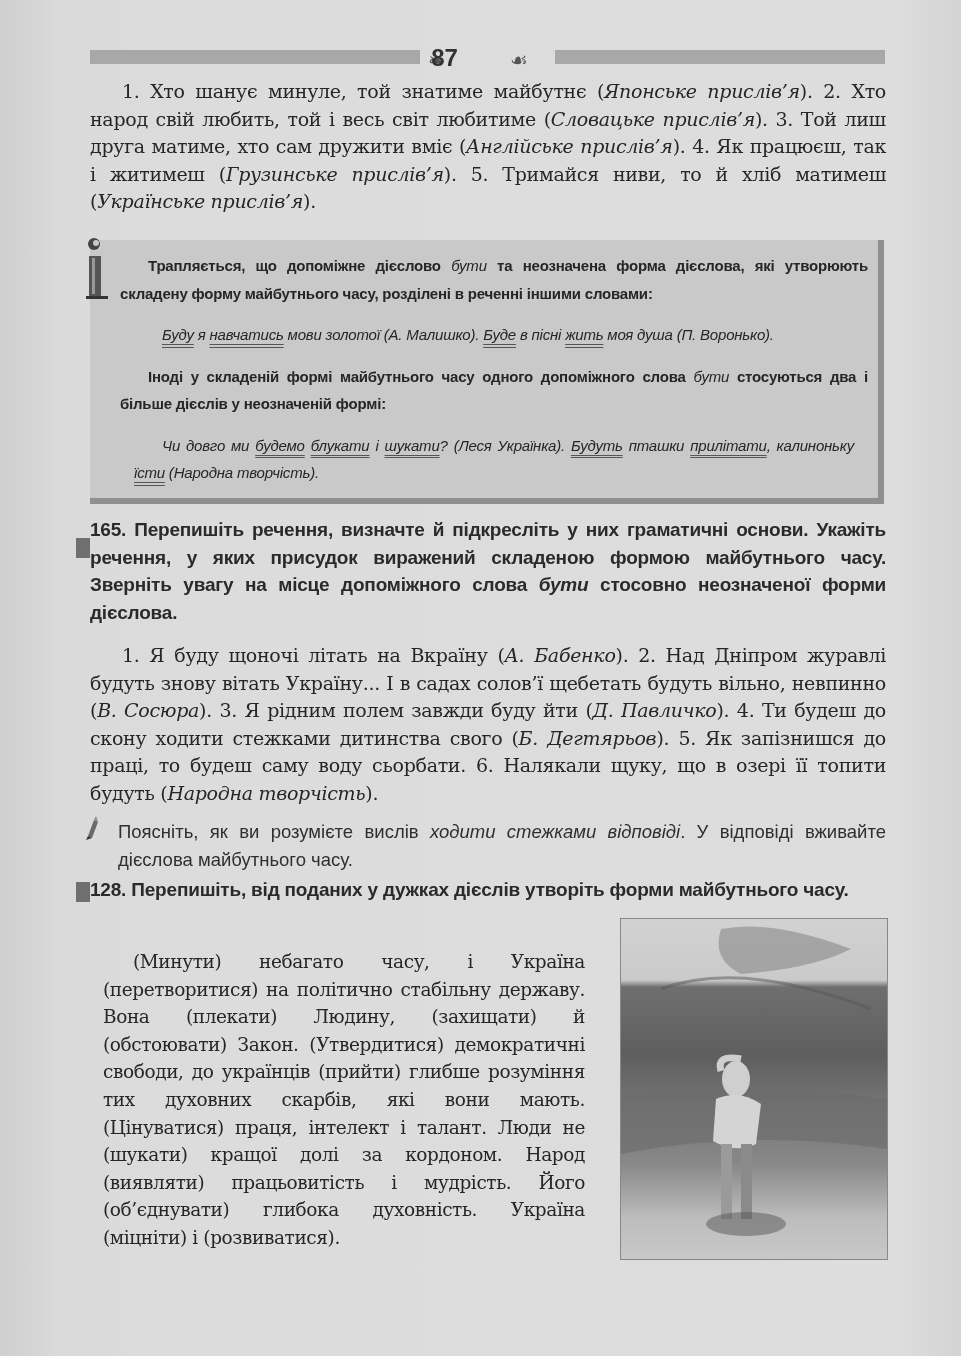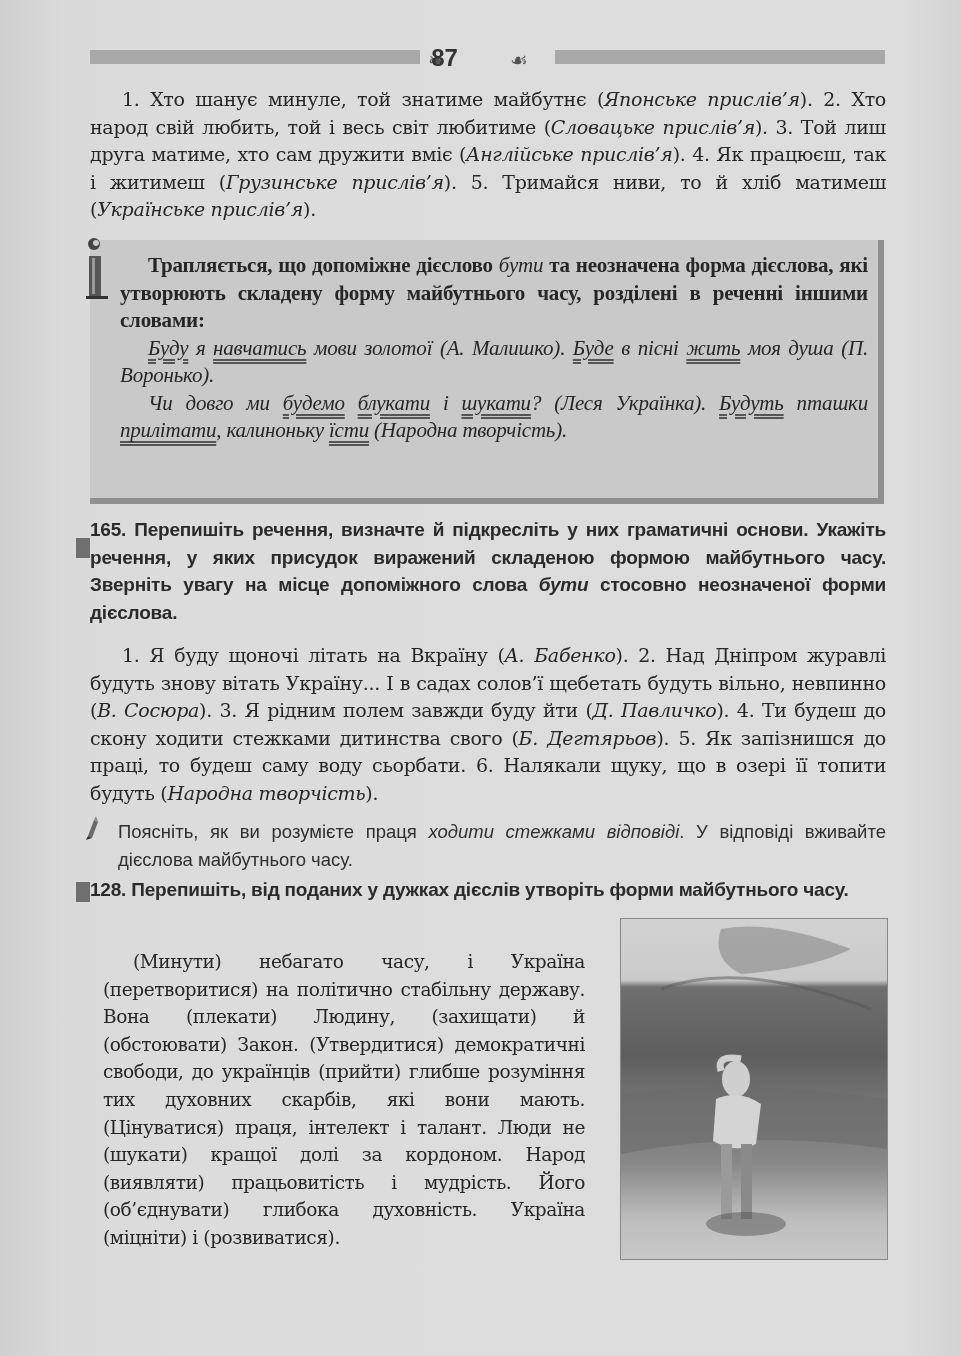--- a/index.html
+++ b/index.html
@@ -40,25 +40,25 @@
   .rule-box {
     position: absolute; left: 90px; top: 240px; width: 788px; height: 258px;
     background: #c9c9c9;
     border-right: 6px solid #8f8f8f; border-bottom: 6px solid #8f8f8f;
   }
   .rule-icon {
     position: absolute; left: 84px; top: 236px; width: 26px; height: 66px;
   }
   .rule-text {
     position: absolute; left: 120px; top: 252px; width: 748px;
-    font-family: Liberation Serif, serif; font-size: 21px; line-height: 27.5px;
+    font-family: Liberation Sans, sans-serif; font-size: 15px; line-height: 27.5px;
     text-align: justify; letter-spacing: -0.2px;
   }
   .rule-text .bold-p { font-weight: bold; margin: 0; text-indent: 28px; }
-  .rule-text .ex-p { margin: 0; text-indent: 28px; font-style: italic; }
+  .rule-text .ex-p { margin: 14px; text-indent: 28px; font-style: italic; }
   .uu { text-decoration: underline double; text-decoration-color: #555; text-underline-offset: 4px; }
 
   .task {
     position: absolute; left: 90px; width: 796px;
     font-family: "Liberation Sans", sans-serif; font-weight: bold; font-size: 19px; line-height: 27.5px;
     text-align: justify; letter-spacing: -0.2px; color: #2a2a2a;
   }
   .task-marker {
     position: absolute; width: 14px; height: 20px; background: #6f6f6f;
   }
@@ -91,53 +91,54 @@
 <body>
 
 <div class="page">
 
   <div class="header-bar left"></div>
   <div class="header-bar right"></div>
   <span class="swirl l">❧</span>
   <div class="page-number">87</div>
   <span class="swirl r">☙</span>
 
-  <div class="serif-block" style="top:86px;">
+  <div class="serif-block" style="top:78px;">
     <p id="proverbs-p"><span>1. Хто шанує минуле, той знатиме майбутнє (</span><i>Японське прислів’я</i><span>). 2. Хто народ свій любить, той і весь світ любитиме (</span><i>Словацьке прислів’я</i><span>). 3. Той лиш друга матиме, хто сам дружити вміє (</span><i>Англійське прислів’я</i><span>). 4. Як працюєш, так і житимеш (</span><i>Грузинське прислів’я</i><span>). 5. Тримайся ниви, то й хліб матимеш (</span><i>Українське прислів’я</i><span>).</span></p>
   </div>
 
   <div class="rule-box"></div>
   <svg class="rule-icon" viewBox="0 0 26 66">
     <circle cx="10" cy="8" r="6" fill="#444"></circle>
     <circle cx="12" cy="7" r="3" fill="#c9c9c9"></circle>
     <rect x="5" y="20" width="12" height="40" fill="#555"></rect>
     <rect x="8" y="22" width="3" height="36" fill="#999"></rect>
     <rect x="2" y="60" width="22" height="3" fill="#333"></rect>
   </svg>
   <div class="rule-text">
     <p class="bold-p"><span>Трапляється, що допоміжне дієслово </span><i style="font-weight:normal">бути</i><span> та неозначена форма дієслова, які утворюють складену форму майбутнього часу, розділені в реченні іншими словами:</span></p>
     <p class="ex-p"><span class="uu">Буду</span><span> я </span><span class="uu">навчатись</span><span> мови золотої </span><span>(А. Малишко)</span><span>. </span><span class="uu">Буде</span><span> в пісні </span><span class="uu">жить</span><span> моя душа </span><span>(П. Воронько)</span><span>.</span></p>
+    <p class="bold-p"><span>Іноді у складеній формі майбутнього часу одного допоміжного слова </span><i style="font-weight:normal">бути</i><span> стосуються два і більше дієслів у неозначеній формі:</span></p>
     <p class="ex-p"><span>Чи довго ми </span><span class="uu">будемо</span><span> </span><span class="uu">блукати</span><span> і </span><span class="uu">шукати</span><span>? </span><span>(Леся Українка)</span><span>. </span><span class="uu">Будуть</span><span> пташки </span><span class="uu">прилітати</span><span>, калиноньку </span><span class="uu">їсти</span><span> </span><span>(Народна творчість)</span><span>.</span></p>
   </div>
 
   <div class="task-marker" style="left:76px; top:538px;"></div>
   <div class="task" style="top:516px;">
     <span>165.</span> <span>Перепишіть речення, визначте й підкресліть у них граматичні основи. Укажіть речення, у яких присудок виражений складеною формою майбутнього часу. Зверніть увагу на місце допоміжного слова </span><i>бути</i><span> стосовно неозначеної форми дієслова.</span>
   </div>
   <div class="serif-block" style="top:642px;">
     <p id="ex165-p"><span>1. Я буду щоночі літать на Вкраїну (</span><i>А. Бабенко</i><span>). 2. Над Дніпром журавлі будуть знову вітать Україну... І в садах солов’ї щебетать будуть вільно, невпинно (</span><i>В. Сосюра</i><span>). 3. Я рідним полем завжди буду йти (</span><i>Д. Павличко</i><span>). 4. Ти будеш до скону ходити стежками дитинства свого (</span><i>Б. Дегтярьов</i><span>). 5. Як запізнишся до праці, то будеш саму воду сьорбати. 6. Налякали щуку, що в озері її топити будуть (</span><i>Народна творчість</i><span>).</span></p>
   </div>
 
   <svg class="pencil-icon" viewBox="0 0 24 24">
     <polygon points="4,20 10,4 14,6 8,22" fill="#6a6a6a"></polygon>
     <polygon points="10,4 12,0 14,6" fill="#888"></polygon>
     <polygon points="2,24 4,20 8,22" fill="#333"></polygon>
   </svg>
   <div class="note">
-    <span>Поясніть, як ви розумієте праця </span><i>ходити стежками відповіді</i><span>. У відповіді вживайте дієслова майбутнього часу.</span>
+    <span>Поясніть, як ви розумієте вислів </span><i>ходити стежками відповіді</i><span>. У відповіді вживайте дієслова майбутнього часу.</span>
   </div>
 
   <div class="task-marker" style="left:76px; top:882px;"></div>
   <div class="task" style="top:876px;">
     <span>128.</span> <span>Перепишіть, від поданих у дужках дієслів утворіть форми майбутнього часу.</span>
   </div>
   <div class="t166">
     <p>(Минути) небагато часу, і Україна (перетворитися) на політично стабільну державу. Вона (плекати) Людину, (захищати) й (обстоювати) Закон. (Утвердитися) демократичні свободи, до українців (прийти) глибше розуміння тих духовних скарбів, які вони мають. (Цінуватися) праця, інтелект і талант. Люди не (шукати) кращої долі за кордоном. Народ (виявляти) працьовитість і мудрість. Його (об’єднувати) глибока духовність. Україна (міцніти) і (розвиватися).</p>
   </div>
 

